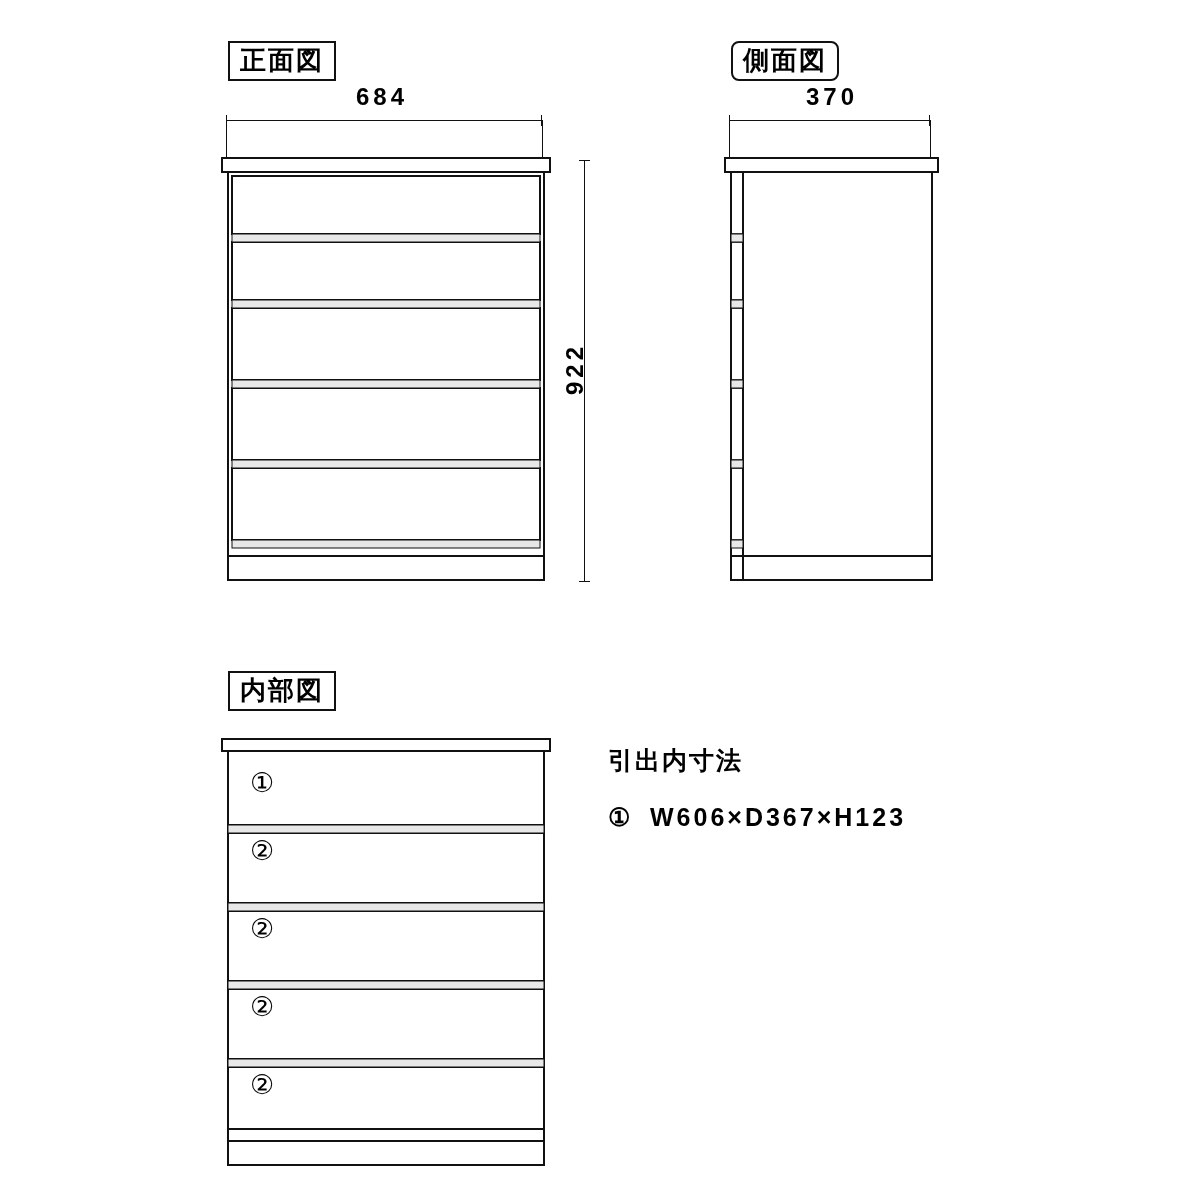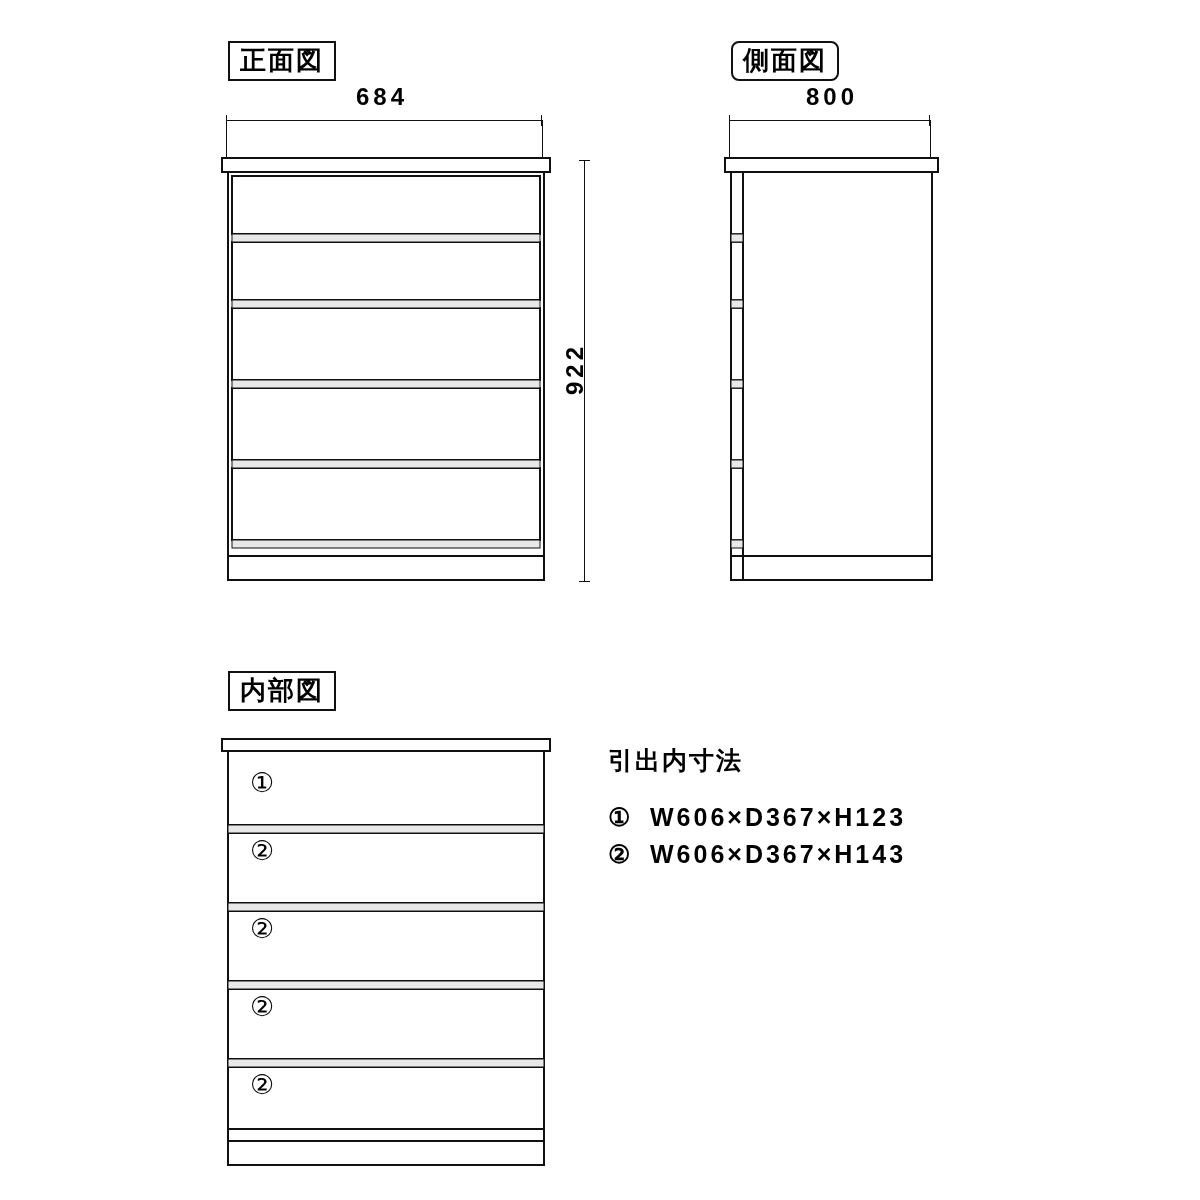--- a/index.html
+++ b/index.html
@@ -154,21 +154,21 @@
         <rect x="16" y="150" width="308" height="8"></rect>
         <rect x="16" y="230" width="308" height="8"></rect>
         <rect x="16" y="310" width="308" height="8"></rect>
         <rect x="16" y="390" width="308" height="8"></rect>
       </g>
     </svg>
   </div>
 
   <div class="view-title" style="left:731px; top:41px;border-radius:8px;">側面図</div>
 
-  <div class="dim-label-h" style="left:806px; top:83px;">800</div>
+  <div class="dim-label-h" style="left:806px; top:83px;">370</div>
   <div class="dim-h" style="left:729px; top:120px; width:201px;"></div>
   <div class="dim-ext" style="left:729px; top:120px; height:40px;"></div>
   <div class="dim-ext" style="left:930px; top:120px; height:40px;"></div>
 
   <div class="drawing" style="left:719px; top:150px;">
     <svg width="225" height="445" viewBox="0 0 225 445">
       <g fill="#ffffff" stroke="#111111" stroke-width="2">
 
         <rect x="6" y="8" width="213" height="14"></rect>
 
@@ -234,18 +234,15 @@
   <div style="position:absolute; left:250px; top:838px; font-size:27px; line-height:1;">②</div>
   <div style="position:absolute; left:250px; top:916px; font-size:27px; line-height:1;">②</div>
   <div style="position:absolute; left:250px; top:994px; font-size:27px; line-height:1;">②</div>
   <div style="position:absolute; left:250px; top:1072px; font-size:27px; line-height:1;">②</div>
 
   <div class="spec-block" style="left:608px; top:742px;">
     <div class="spec-title">引出内寸法</div>
     <div class="spec-row">
       <span class="num">①</span><span>W606×D367×H123</span>
     </div>
-    <div class="spec-row">
-      <span class="num">②</span><span>W606×D367×H143</span>
-    </div>
   </div>
 
 </div>
 
 </body></html>

